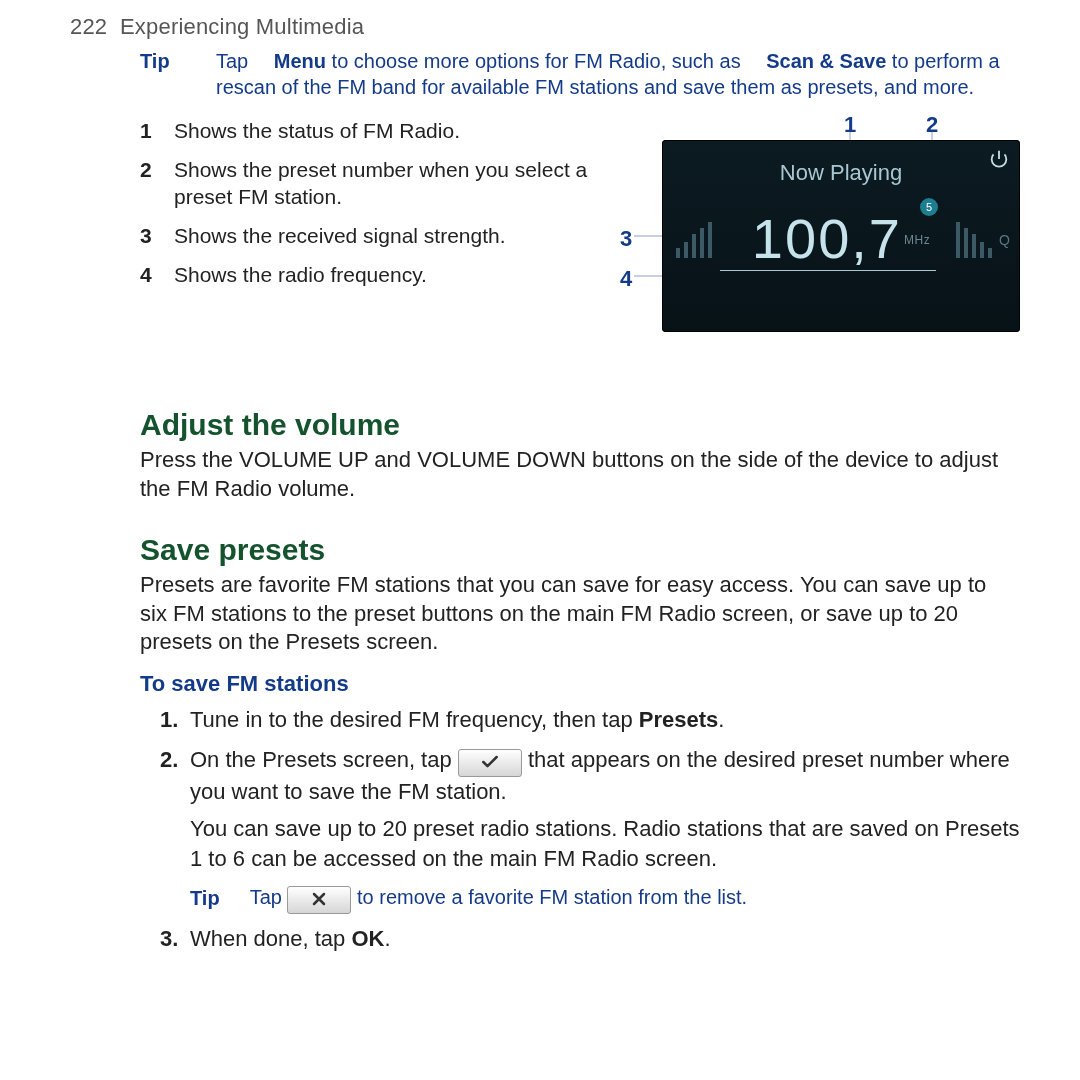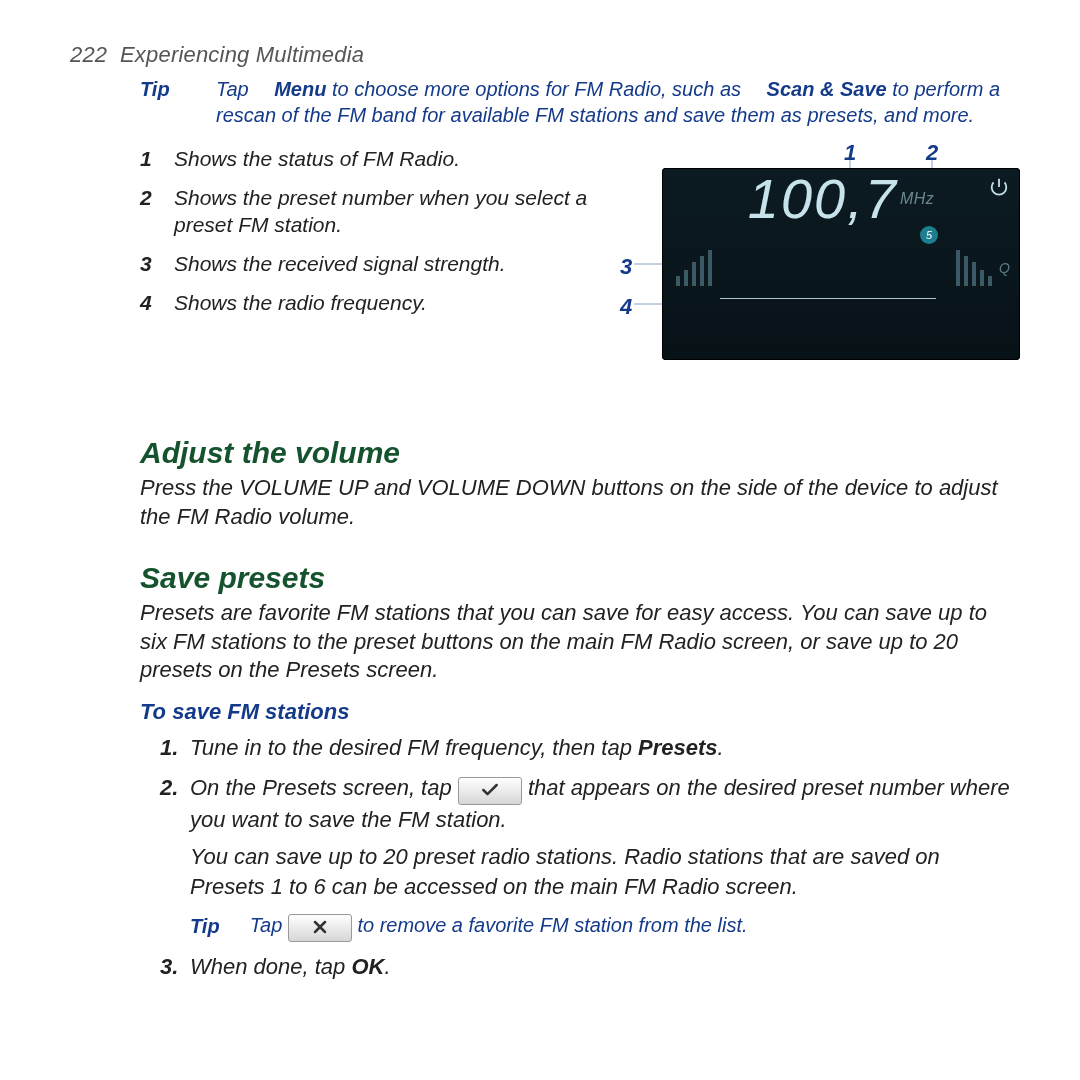--- a/index.html
+++ b/index.html
@@ -6,23 +6,22 @@
     margin: 0;
     padding: 0;
     background: #fff;
     font-family: "Segoe UI", "Myriad Pro", Arial, sans-serif;
     color: #222;
     width: 1080px;
     height: 1080px;
     box-sizing: border-box;
   }
   .page {
-    padding: 36px 60px 20px 70px;
+    padding: 8px 60px 20px 70px;
     box-sizing: border-box;
-    font-style: italic;
   }
   .page-head {
     font-size: 22px;
     color: #555;
     margin: 6px 0 8px 0;
     letter-spacing: 0.2px;
   }
   .page-head .num { color:#555; }
 
   .tip-row {
@@ -129,21 +128,21 @@
   .rd-power svg { width: 22px; height: 22px; }
   .rd-freq {
     text-align: center;
     font-size: 56px;
     font-weight: 300;
     color: #c6e2ea;
     letter-spacing: 2px;
     margin-top: -2px;
   }
   .rd-mhz {
-    font-size: 16px;
+    font-size: 12px;
     color: #6b8791;
     vertical-align: 14px;
     margin-left: 2px;
     letter-spacing: 0.5px;
   }
   .rd-q {
     position:absolute; right:10px; top:92px; color:#5a7882; font-size:14px;
   }
   .bars {
     position: absolute;
@@ -272,20 +271,21 @@
         <line x1="170" y1="158" x2="170" y2="148" stroke="#8aa0c8" stroke-width="1"></line>
       </svg>
 
       <div class="radio-display">
         <div class="rd-power">
           <svg viewBox="0 0 24 24" fill="none" stroke="#c5dde4" stroke-width="2">
             <path d="M12 3v9"></path>
               <path d="M6 7a8 8 0 1 0 12 0"></path>
           </svg>
         </div>
+        <div class="rd-top">Now Playing</div>
         <div class="rd-preset">5</div>
         <div class="bars left">
             <span></span>
             <span></span>
             <span></span>
             <span></span>
             <span></span>
           </div>
         <div class="bars right">
             <span></span>

